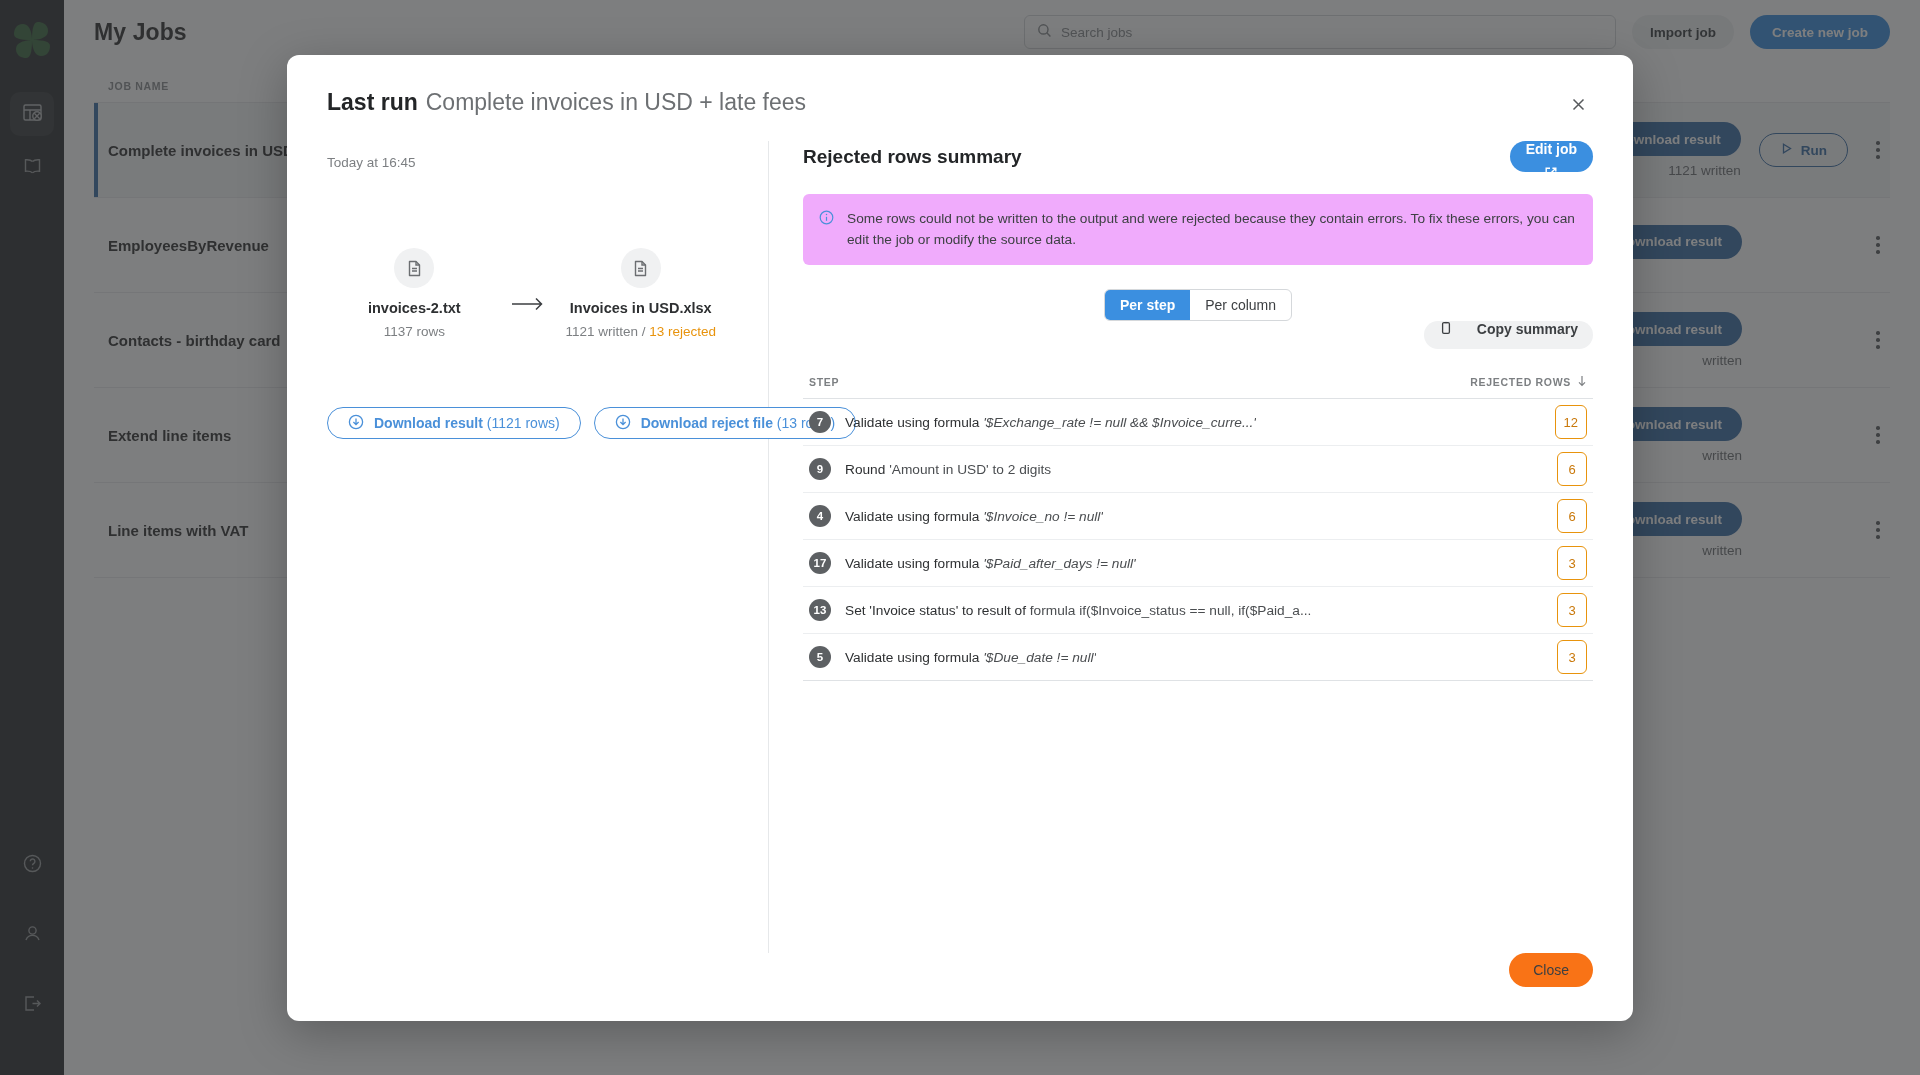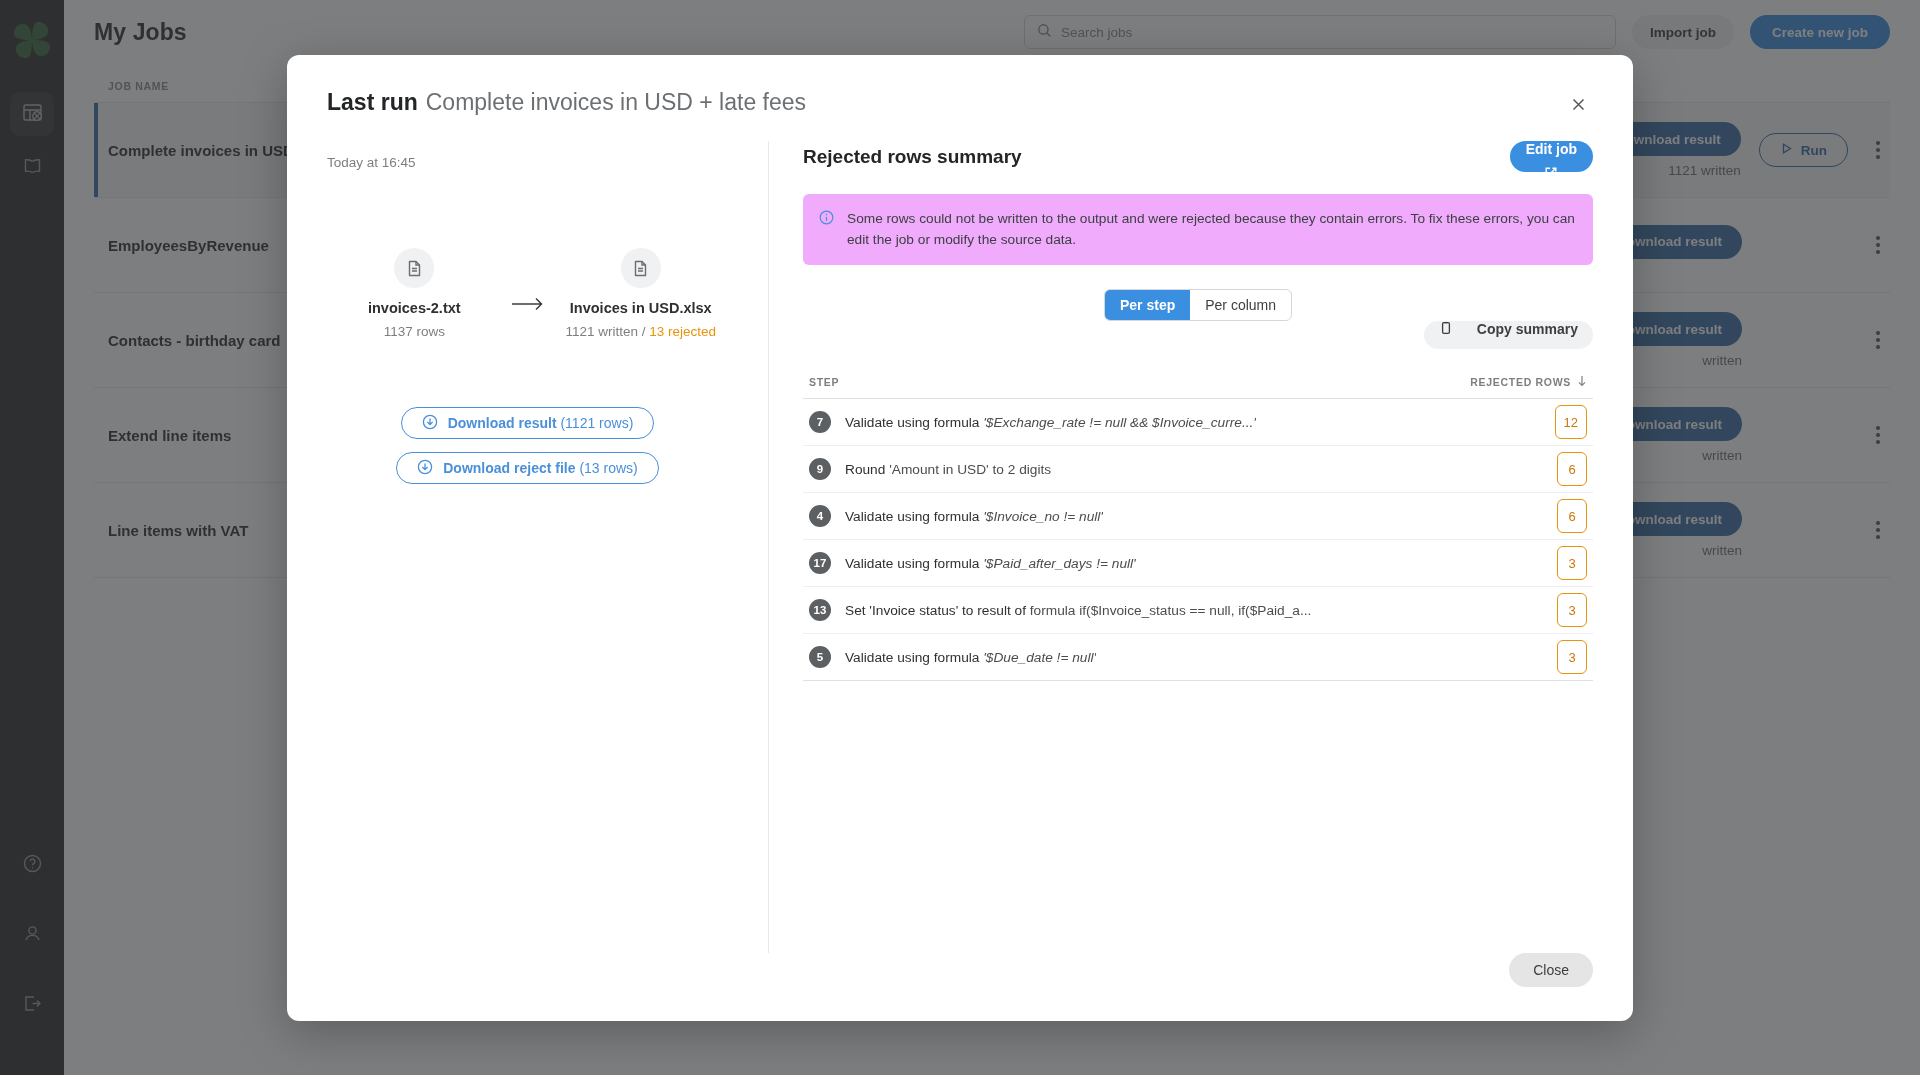--- a/index.html
+++ b/index.html
@@ -118,21 +118,21 @@
     display: flex; align-items: center; justify-content: center; margin: 0 auto 12px auto; color: #6b6e71;
   }
   .flow-name { font-size: 14.5px; font-weight: 700; color: #2e3032; }
   .flow-sub { font-size: 13.5px; color: #7c7f82; margin-top: 8px; }
   .flow-sub .rej { color: #e8930c; }
   .flow-arrow {
     width: 52px; display: flex; align-items: center; justify-content: center;
     color: #3c3f42; padding-top: 48px;
   }
 
-  .dl-buttons { margin-top: 68px; display: flex; flex-direction: column; align-items: center; gap: 13px; }
+  .dl-buttons { margin-top: 68px; display: flex; flex-direction: row; align-items: center; gap: 13px; }
   .btn-outline {
     height: 32px; padding: 0 20px; border: 1.5px solid #4a90d9; border-radius: 16px;
     color: #4a90d9; font-size: 14px; display: flex; align-items: center; gap: 10px;
     background: #fff; white-space: nowrap;
   }
   .btn-outline b { font-weight: 700; }
   .btn-outline span.light { font-weight: 400; }
 
   
   .pane-right { flex: 1; padding: 0 40px 0 34px; min-width: 0; }
@@ -191,21 +191,21 @@
   .count-badge {
     margin-left: auto; min-width: 30px; height: 23px; padding: 16px 8px;
     border: 1.3px solid #e8930c; border-radius: 6px; color: #c9780a;
     font-size: 13px; font-weight: 400; display: flex; align-items: center; justify-content: center;
     flex: 0 0 auto;
     text-align: right;
   }
 
   .modal-foot { padding: 0 40px 34px 40px; display: flex; justify-content: flex-end; }
   .btn-close-foot {
-    height: 34px; padding: 0 24px; border-radius: 17px; background: #e5e5e5;
+    height: 34px; padding: 0 24px; border-radius: 17px; background: #f97316;
     font-size: 14px; font-weight: 400; color: #3c3f42; display: flex; align-items: center;
   }
 </style>
 </head>
 <body>
 
 <div class="app">
 
   <div class="railbar">
     <div class="logo">

